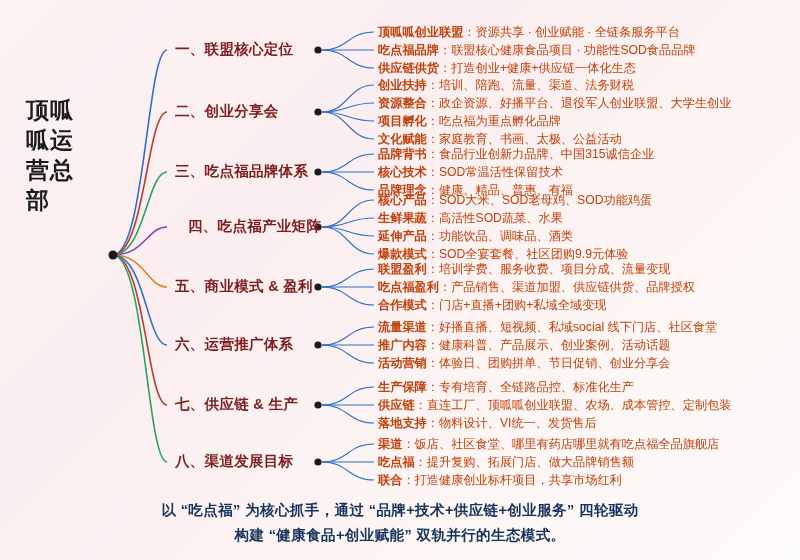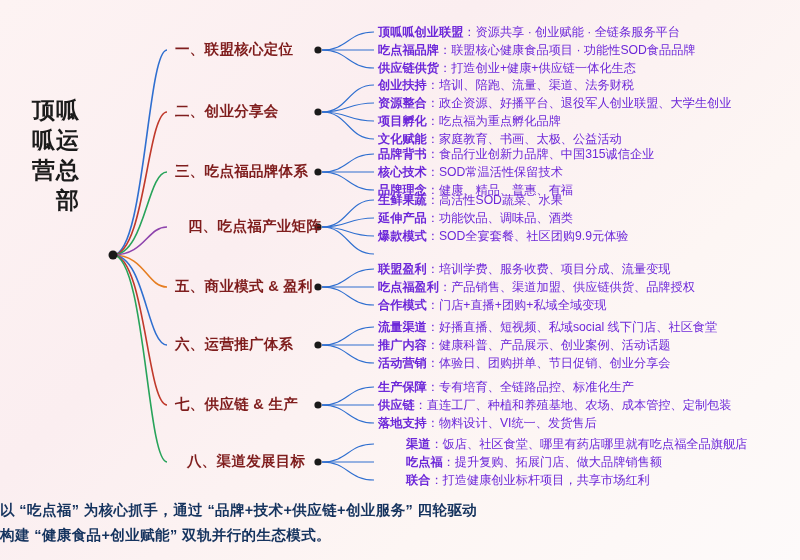--- a/index.html
+++ b/index.html
@@ -19,21 +19,21 @@
     position: absolute;
     inset: 0;
     width: 800px;
     height: 560px;
   }
   .root-title {
     position: absolute;
     left: 26px;
     top: 96px;
     width: 54px;
-    text-align: right;
+    text-align: left;
     font-size: 23px;
     font-weight: bold;
     line-height: 1.30;
     letter-spacing: 1px;
     color: #1b1b1b;
   }
   .branch-label {
     position: absolute;
     font-size: 14.5px;
     font-weight: bold;
@@ -41,32 +41,32 @@
     white-space: nowrap;
     letter-spacing: 0.3px;
   }
   .leaf-group {
     position: absolute;
     white-space: nowrap;
   }
   .leaf-line {
     font-size: 12.2px;
     line-height: 18px;
-    color: #6d28d9;
+    color: #c2410c;
     white-space: nowrap;
   }
   .leaf-key {
     font-weight: bold;
   }
   .footer {
     position: absolute;
     left: 0;
     right: 0;
     bottom: 12px;
-    text-align: left;
+    text-align: center;
   }
   .footer-line {
     font-size: 14.5px;
     font-weight: bold;
     color: #15335e;
     line-height: 25px;
     letter-spacing: 0.4px;
   }
 </style>
 </head>
@@ -127,60 +127,61 @@
 <div class="root-title">顶呱呱运营总部</div>
 
 <div id="labels">
     <div class="branch-label" style="left: 175px; top: 40px;">一、联盟核心定位</div>
     <div class="branch-label" style="left: 175px; top: 102px;">二、创业分享会</div>
     <div class="branch-label" style="left: 175px; top: 162px;">三、吃点福品牌体系</div>
     <div class="branch-label" style="left: 175px; top: 217px; margin-left: 13px;">四、吃点福产业矩阵</div>
     <div class="branch-label" style="left: 175px; top: 277px;">五、商业模式 &amp; 盈利</div>
     <div class="branch-label" style="left: 175px; top: 335px;">六、运营推广体系</div>
     <div class="branch-label" style="left: 175px; top: 395px;">七、供应链 &amp; 生产</div>
-    <div class="branch-label" style="left: 175px; top: 452px; margin-left: 12px;">八、渠道发展目标</div>
+    <div class="branch-label" style="left: 175px; top: 452px;">八、渠道发展目标</div>
   </div>
 <div id="leaves">
     <div class="leaf-group" style="left: 378px; top: 23px;">
       <div class="leaf-line"><span class="leaf-key">顶呱呱创业联盟</span><span>：</span><span>资源共享 · 创业赋能 · 全链条服务平台</span></div>
       <div class="leaf-line"><span class="leaf-key">吃点福品牌</span><span>：</span><span>联盟核心健康食品项目 · 功能性SOD食品品牌</span></div>
       <div class="leaf-line"><span class="leaf-key">供应链供货</span><span>：</span><span>打造创业+健康+供应链一体化生态</span></div>
     </div>
     <div class="leaf-group" style="left: 378px; top: 76px;">
       <div class="leaf-line"><span class="leaf-key">创业扶持</span><span>：</span><span>培训、陪跑、流量、渠道、法务财税</span></div>
       <div class="leaf-line"><span class="leaf-key">资源整合</span><span>：</span><span>政企资源、好播平台、退役军人创业联盟、大学生创业</span></div>
       <div class="leaf-line"><span class="leaf-key">项目孵化</span><span>：</span><span>吃点福为重点孵化品牌</span></div>
       <div class="leaf-line"><span class="leaf-key">文化赋能</span><span>：</span><span>家庭教育、书画、太极、公益活动</span></div>
     </div>
     <div class="leaf-group" style="left: 378px; top: 145px;">
       <div class="leaf-line"><span class="leaf-key">品牌背书</span><span>：</span><span>食品行业创新力品牌、中国315诚信企业</span></div>
       <div class="leaf-line"><span class="leaf-key">核心技术</span><span>：</span><span>SOD常温活性保留技术</span></div>
       <div class="leaf-line"><span class="leaf-key">品牌理念</span><span>：</span><span>健康、精品、普惠、有福</span></div>
     </div>
     <div class="leaf-group" style="left: 378px; top: 191px;">
+      <div class="leaf-line"><span class="leaf-key">核心产品</span><span>：</span><span>SOD大米、SOD老母鸡、SOD功能鸡蛋</span></div>
       <div class="leaf-line"><span class="leaf-key">生鲜果蔬</span><span>：</span><span>高活性SOD蔬菜、水果</span></div>
       <div class="leaf-line"><span class="leaf-key">延伸产品</span><span>：</span><span>功能饮品、调味品、酒类</span></div>
       <div class="leaf-line"><span class="leaf-key">爆款模式</span><span>：</span><span>SOD全宴套餐、社区团购9.9元体验</span></div>
     </div>
     <div class="leaf-group" style="left: 378px; top: 260px;">
       <div class="leaf-line"><span class="leaf-key">联盟盈利</span><span>：</span><span>培训学费、服务收费、项目分成、流量变现</span></div>
       <div class="leaf-line"><span class="leaf-key">吃点福盈利</span><span>：</span><span>产品销售、渠道加盟、供应链供货、品牌授权</span></div>
       <div class="leaf-line"><span class="leaf-key">合作模式</span><span>：</span><span>门店+直播+团购+私域全域变现</span></div>
     </div>
     <div class="leaf-group" style="left: 378px; top: 318px;">
       <div class="leaf-line"><span class="leaf-key">流量渠道</span><span>：</span><span>好播直播、短视频、私域social 线下门店、社区食堂</span></div>
       <div class="leaf-line"><span class="leaf-key">推广内容</span><span>：</span><span>健康科普、产品展示、创业案例、活动话题</span></div>
       <div class="leaf-line"><span class="leaf-key">活动营销</span><span>：</span><span>体验日、团购拼单、节日促销、创业分享会</span></div>
     </div>
     <div class="leaf-group" style="left: 378px; top: 378px;">
       <div class="leaf-line"><span class="leaf-key">生产保障</span><span>：</span><span>专有培育、全链路品控、标准化生产</span></div>
-      <div class="leaf-line"><span class="leaf-key">供应链</span><span>：</span><span>直连工厂、种植和养殖基地、农场、成本管控、定制包装</span></div>
+      <div class="leaf-line"><span class="leaf-key">供应链</span><span>：</span><span>直连工厂、顶呱呱创业联盟、农场、成本管控、定制包装</span></div>
       <div class="leaf-line"><span class="leaf-key">落地支持</span><span>：</span><span>物料设计、VI统一、发货售后</span></div>
     </div>
-    <div class="leaf-group" style="left: 378px; top: 435px; margin-left: 28px;">
+    <div class="leaf-group" style="left: 378px; top: 435px;">
       <div class="leaf-line"><span class="leaf-key">渠道</span><span>：</span><span>饭店、社区食堂、哪里有药店哪里就有吃点福全品旗舰店</span></div>
       <div class="leaf-line"><span class="leaf-key">吃点福</span><span>：</span><span>提升复购、拓展门店、做大品牌销售额</span></div>
       <div class="leaf-line"><span class="leaf-key">联合</span><span>：</span><span>打造健康创业标杆项目，共享市场红利</span></div>
     </div>
   </div>
 
 <div class="footer">
   <div class="footer-line">以 “吃点福” 为核心抓手，通过 “品牌+技术+供应链+创业服务” 四轮驱动</div>
   <div class="footer-line">构建 “健康食品+创业赋能” 双轨并行的生态模式。</div>
 </div>

